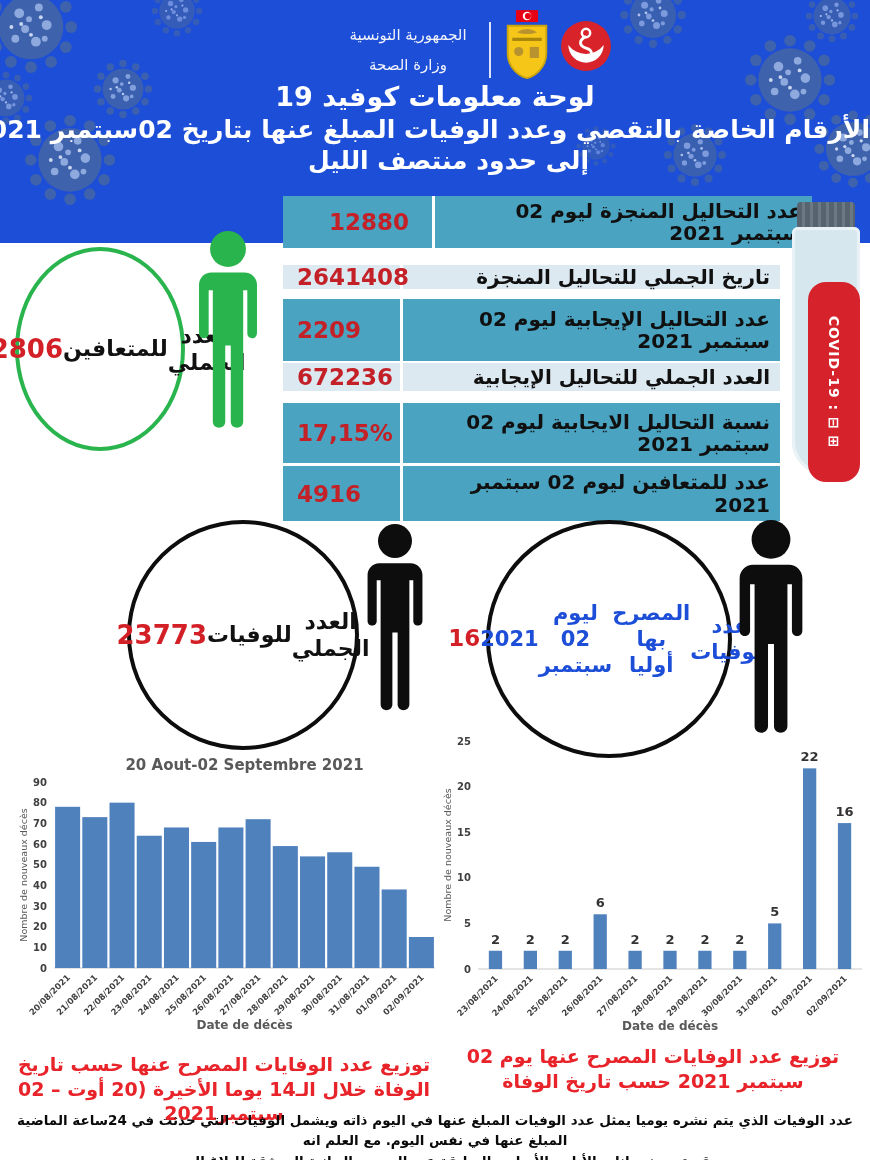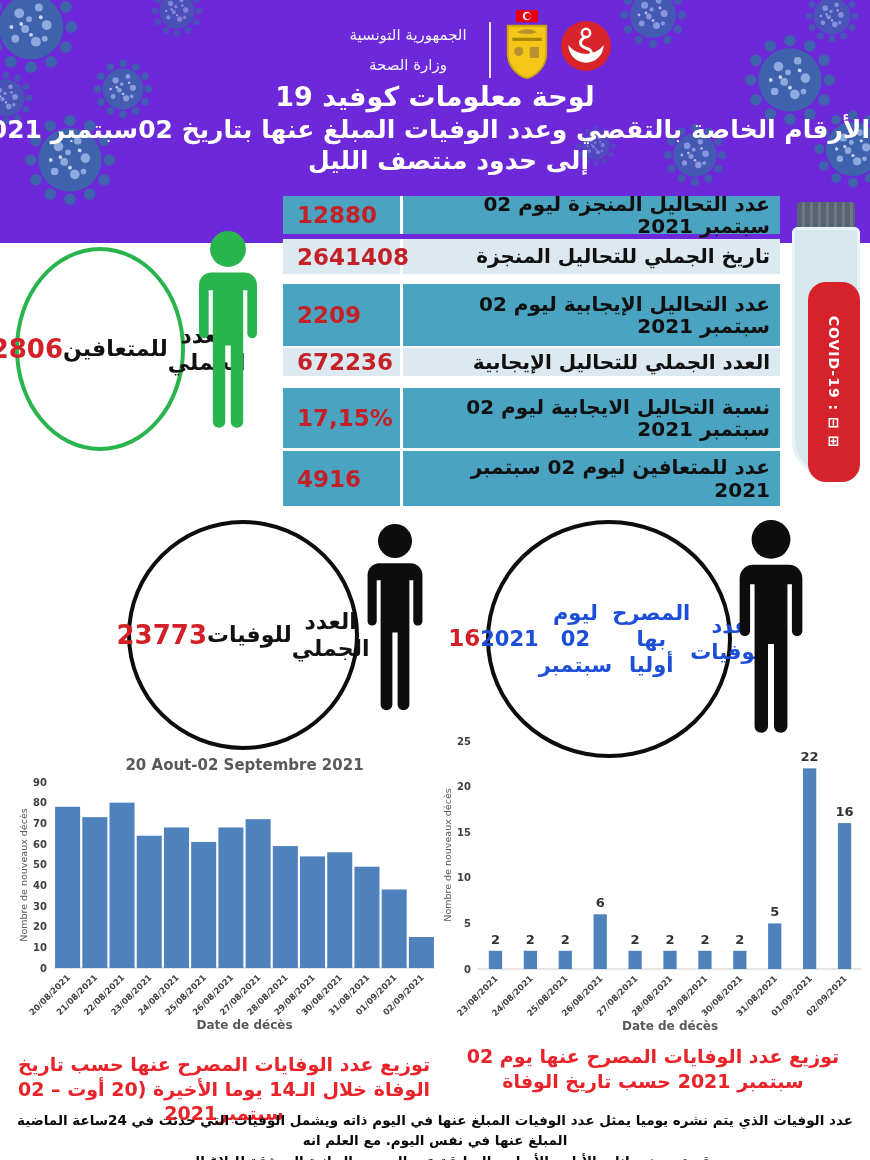--- a/index.html
+++ b/index.html
@@ -1,42 +1,42 @@
 <!DOCTYPE html>
 <html><head>
 <meta charset="utf-8">
 <style>
   html,body{margin:0;padding:0;background:#fff;}
   .page{position:relative;width:870px;height:1160px;background:#ffffff;overflow:hidden;
         font-family:"DejaVu Sans", sans-serif;}
 
   
-  .header{position:absolute;left:0;top:0;width:870px;height:243px;background:#6d28d9;overflow:hidden;}
+  .header{position:absolute;left:0;top:0;width:870px;height:243px;background:#1d4ed8;overflow:hidden;}
   .virus{position:absolute;}
   .agency{position:absolute;left:338px;top:20px;width:140px;color:#f2f4fa;font-size:15px;
           text-align:center;direction:rtl;line-height:2.0;}
   .divider{position:absolute;left:489px;top:22px;width:2px;height:56px;background:rgba(255,255,255,.85);}
   .emblem{position:absolute;left:504px;top:10px;width:46px;height:72px;}
   .redlogo{position:absolute;left:560px;top:20px;width:52px;height:52px;}
   .titles{position:absolute;left:0;right:0;top:80px;text-align:center;color:#fff;font-weight:bold;direction:rtl;}
   .t1{font-size:27px;line-height:1.25;}
   .t2{font-size:25px;line-height:1.25;white-space:nowrap;}
   .t3{font-size:25px;line-height:1.25;padding-left:27px;}
 
   
   .rows{position:absolute;left:283px;top:196px;width:497px;}
   .srow{display:flex;width:497px;}
   .teal{background:#4aa3c0;}
   .light{background:#dde9f0;}
   .sval{width:120px;flex:none;display:flex;align-items:center;padding-left:14px;box-sizing:border-box;
         font-weight:bold;font-size:23px;color:#c32127;border-right:3px solid #fff;}
   .slab{flex:1;display:flex;align-items:center;padding:0 10px;direction:rtl;text-align:right;
         font-weight:bold;font-size:20px;color:#101010;line-height:1.12;}
-  .r1{height:38px;}
-  .r2{height:35px;margin-top:5px;}
+  .r1{height:52px;padding-left:32px;}
+  .r2{height:24px;margin-top:17px;}
   .r3{height:62px;margin-top:10px;}
   .r4{height:28px;margin-top:2px;}
   .r5{height:60px;margin-top:12px;}
   .r6{height:55px;margin-top:3px;}
 
   
   .circle{position:absolute;border-radius:50%;background:#fff;display:flex;flex-direction:row;
           align-items:center;justify-content:center;text-align:center;direction:rtl;}
   #rec-circle{left:15px;top:247px;width:162px;height:196px;border:4px solid #29b44e;}
   #dead-circle{left:127px;top:520px;width:224px;height:222px;border:4px solid #0d0d0d;}

